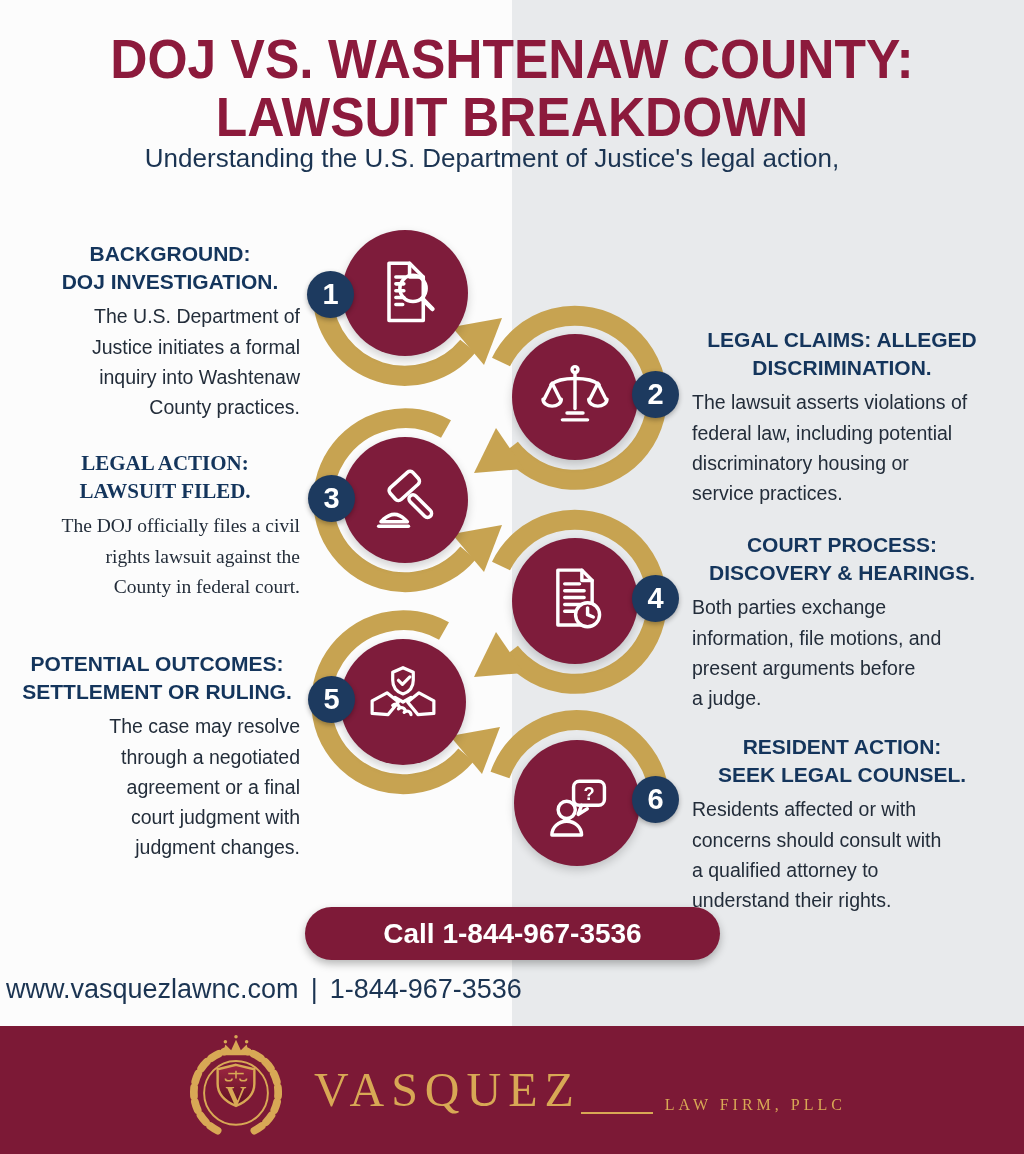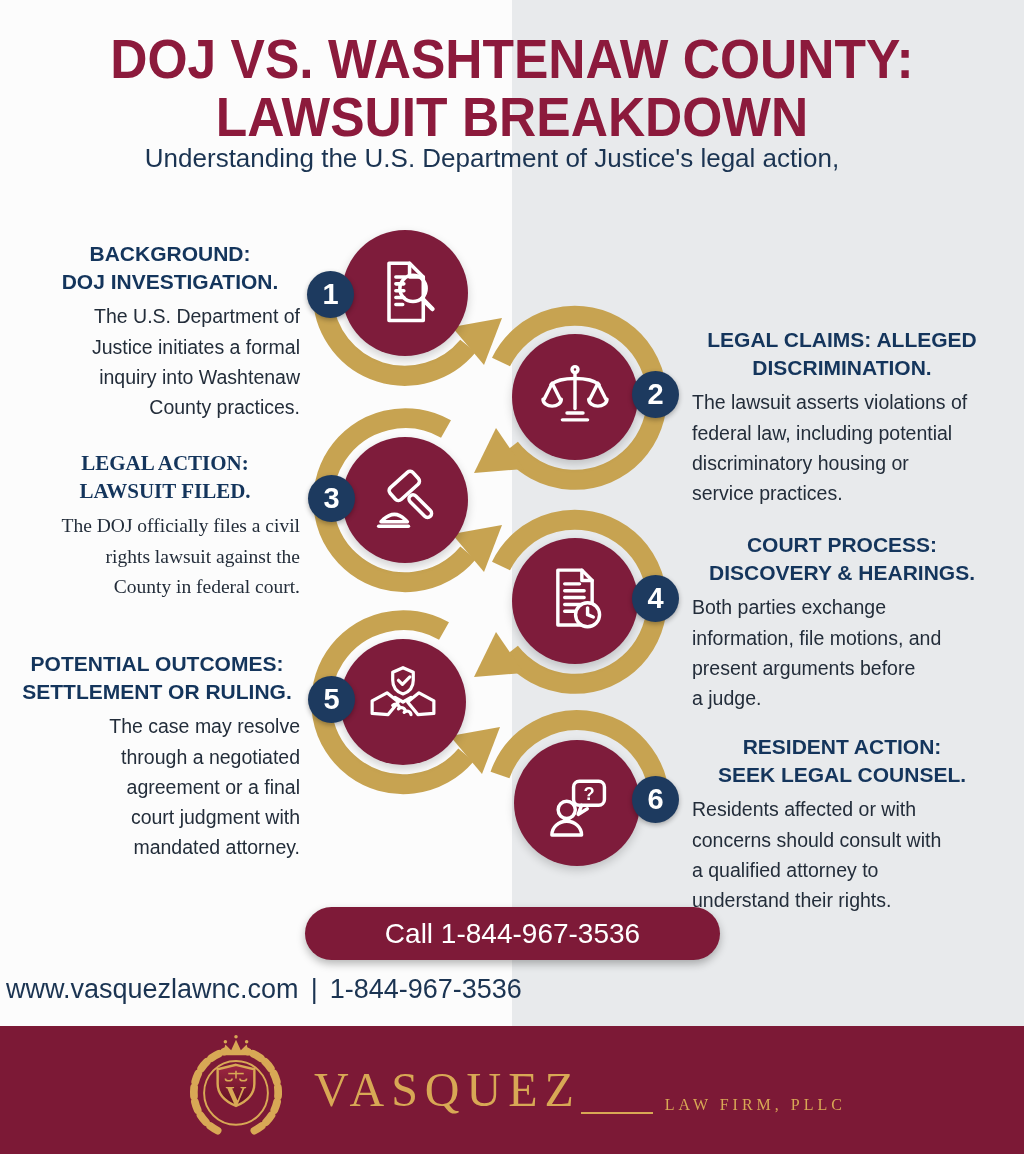--- a/index.html
+++ b/index.html
@@ -43,21 +43,21 @@
   .step-text .body { margin-top:6px; }
   .step-text .body div {
     color:#232D3A; font-size:19.5px; line-height:1.55; white-space:nowrap;
   }
   .align-right { text-align:right; }
   
   .cta-button {
     position:absolute; left:305px; top:907px; width:415px; height:53px;
     background:#7E1A38; border:none; border-radius:27px; color:#fff;
     font-family:"Liberation Sans", sans-serif;
-    font-size:28px; font-weight:normal; display:flex; align-items:center;
+    font-size:28px; font-weight:bold; display:flex; align-items:center;
     justify-content:center; z-index:3; box-shadow:0 4px 8px rgba(0,0,0,0.28);
     cursor:pointer;
   }
   .website-line {
     position:absolute; top:974px; left:0; width:1024px; 
     color:#1B3452; font-size:27px; z-index:3; text-decoration:none;
   }
   .website-line span { margin:0 6px; }
   
   .footer {
@@ -219,21 +219,21 @@
   <div class="step-text align-right" style="left:14px; top:650px; width:286px;">
     <div class="heading">
         <div>POTENTIAL OUTCOMES:</div>
         <div>SETTLEMENT OR RULING.</div>
       </div>
     <div class="body">
         <div>The case may resolve</div>
         <div>through a negotiated</div>
         <div>agreement or a final</div>
         <div>court judgment with</div>
-        <div>mandated attorney.</div>
+        <div>judgment changes.</div>
       </div>
   </div>
   <div class="circle" style="left:340px; top:639px;">
     <svg class="icon-svg" width="80" height="80" viewBox="0 0 70 70" fill="none" stroke="#fff" stroke-width="2.8" stroke-linecap="round" stroke-linejoin="round">
       <path d="M35 5 l9 4 v7 q0 9 -9 12 q-9 -3 -9 -12 v-7 z"></path>
       <path d="M31 16 l3.5 3.5 l6.5 -6.5"></path>
       <path d="M8 34 L21 27 L31 35 L22 46 L8 45 z"></path>
       <path d="M62 34 L49 27 L39 35 L48 46 L62 45 z"></path>
       <path d="M26 38 a3.5 3.5 0 0 1 6 2"></path>
       <path d="M31 41 a3.5 3.5 0 0 1 6 2"></path>

